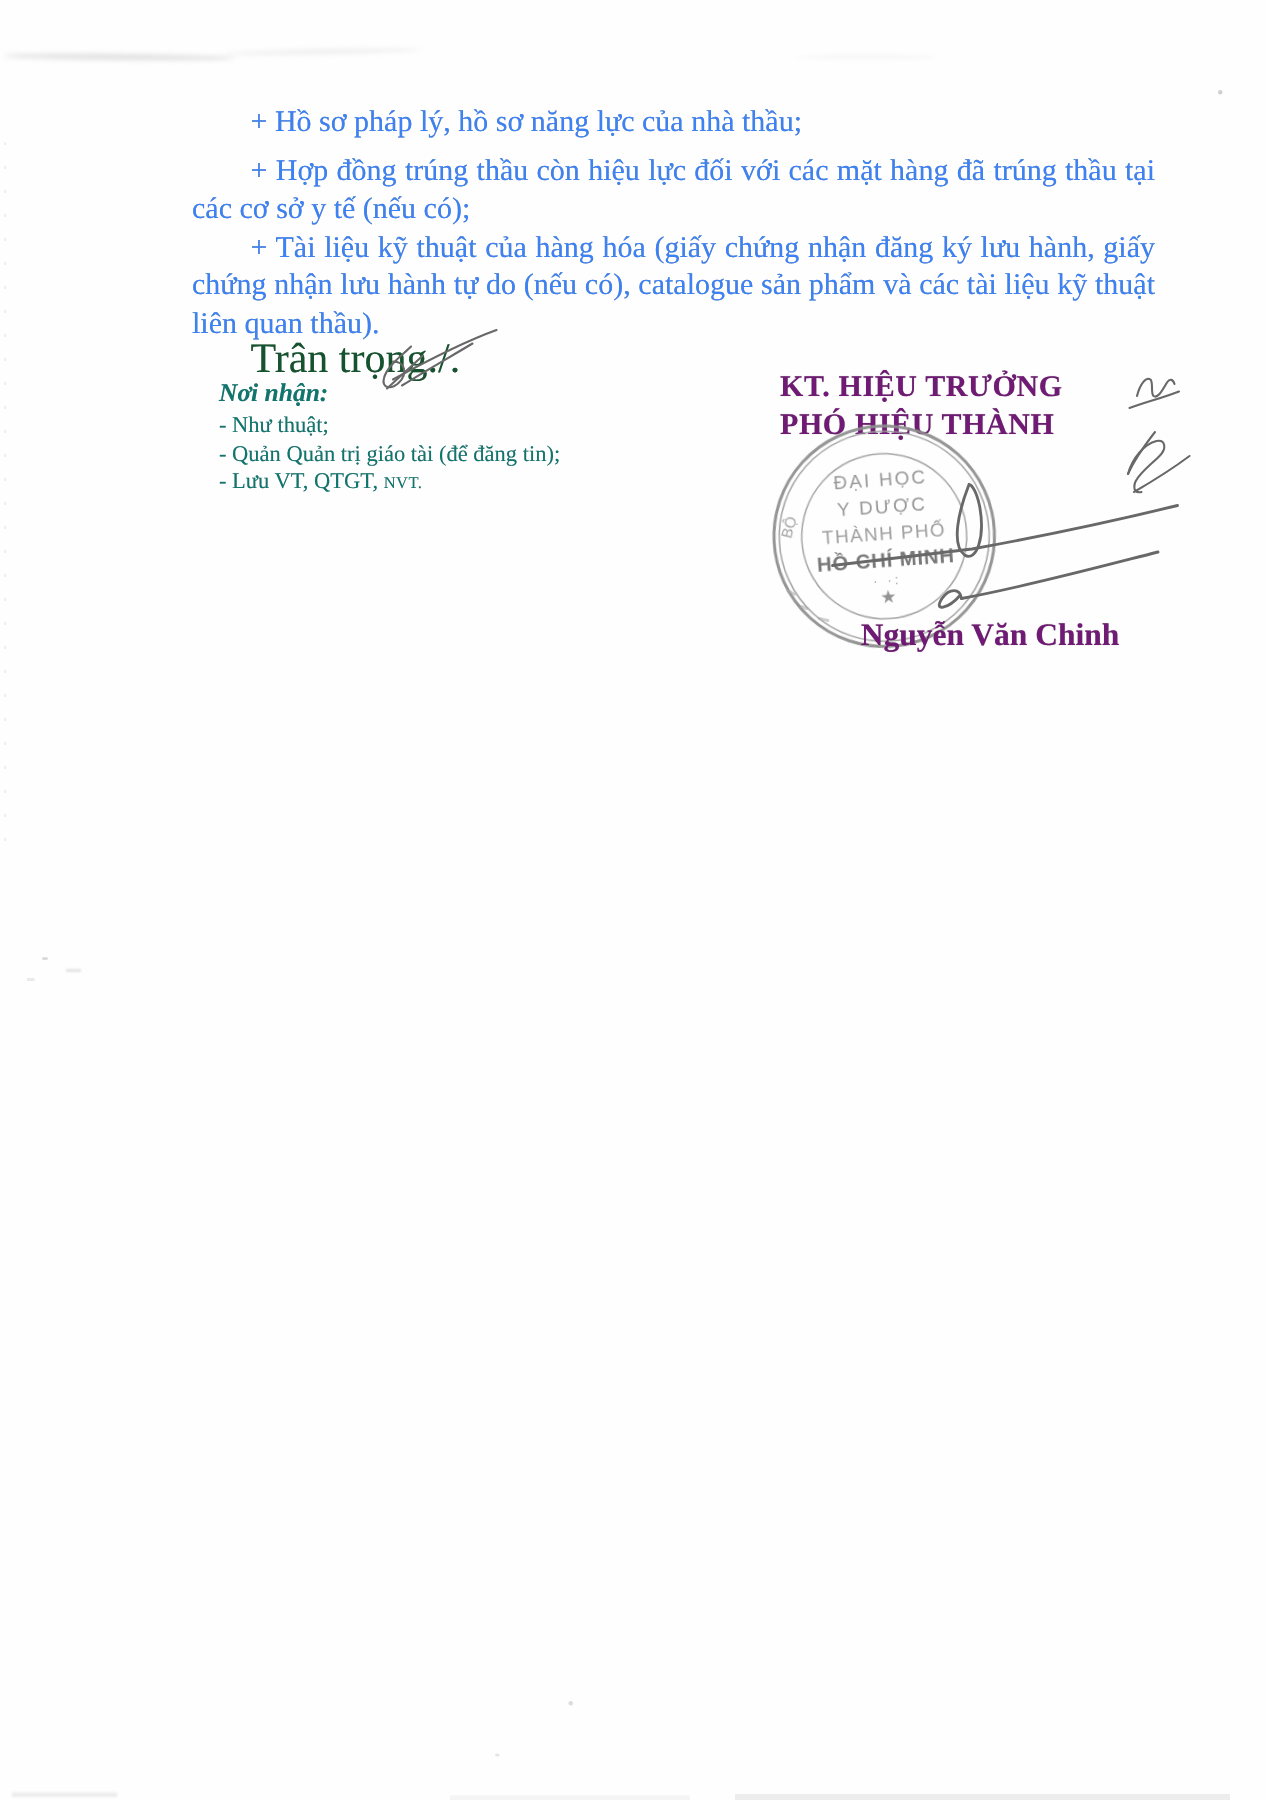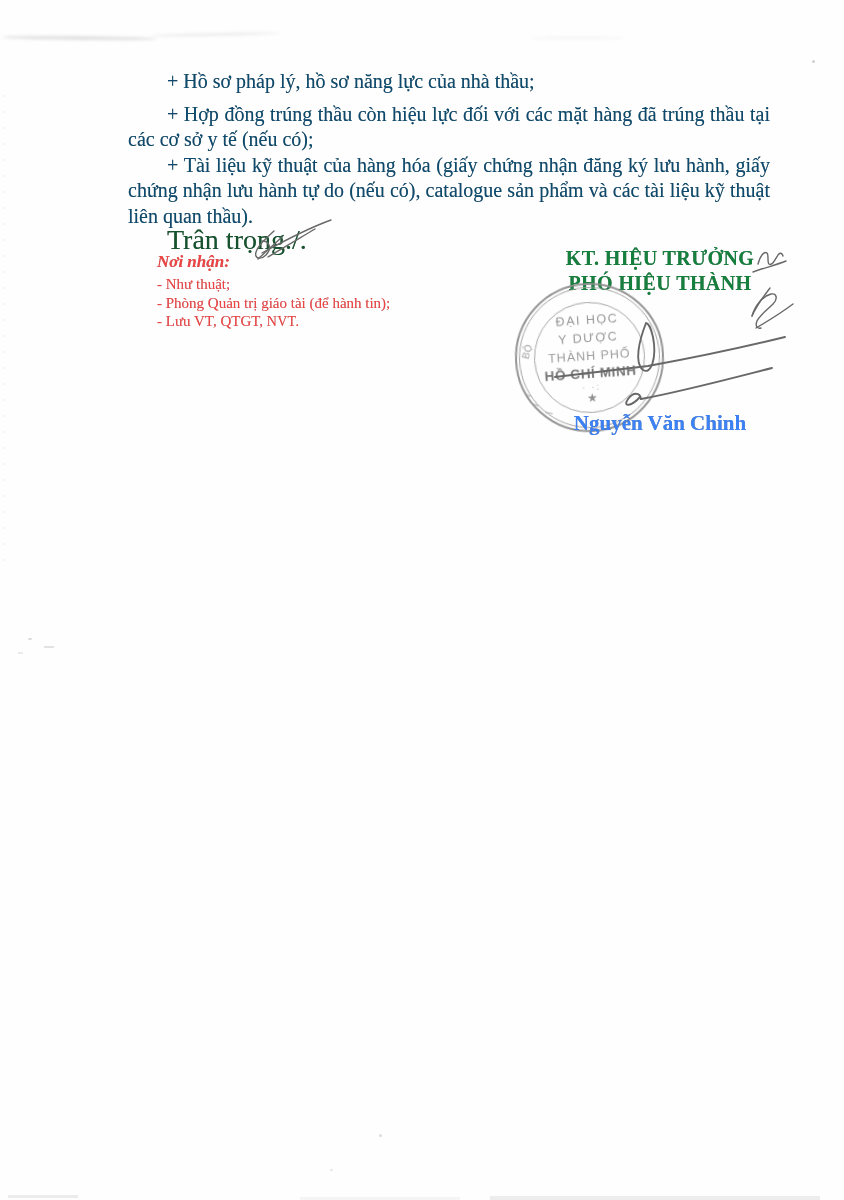--- a/index.html
+++ b/index.html
@@ -9,60 +9,60 @@
     background:#fdfdfc;
     font-family:"Liberation Serif","DejaVu Serif",serif;
     position:relative;
     overflow:hidden;
   }
   .page{position:absolute;inset:0;background:#fefefe;}
 
   
   .body-text{
     position:absolute;left:128px;top:69px;width:642px;
-    font-size:20px;line-height:25.5px;color:#0c4a6e;
+    font-size:20px;line-height:25.5px;color:#3b82f6;
     text-shadow:0 0 .4px rgba(40,40,40,.45);
   }
   .body-text p{margin:0;text-indent:39px;}
   .body-text p.justified{text-align:justify;}
   .body-text p.first{margin-bottom:7px;}
 
   .closing{
     position:absolute;left:167px;top:224px;
     font-size:28px;color:#14532d;
     text-shadow:0 0 .4px rgba(40,40,40,.45);
     text-align:right;
   }
 
   
   .recipients{
-    position:absolute;left:157px;top:252px;width:330px;color:#ef4444;
+    position:absolute;left:146px;top:252px;width:330px;color:#0f766e;
   }
   .rec-label{
     font-size:17px;font-weight:bold;font-style:italic;margin-bottom:3px;
     text-shadow:0 0 .4px rgba(40,40,40,.4);
   }
   .rec-item{
     font-size:15px;line-height:18.5px;
     text-shadow:0 0 .3px rgba(40,40,40,.35);
   }
-  .rec-item .small-initials{font-size:14px;letter-spacing:.3px;margin-top:28px;}
+  .rec-item .small-initials{font-size:11px;letter-spacing:.3px;margin-top:28px;}
 
   
   .sign-block{
-    position:absolute;left:520px;top:246px;width:280px;text-align:center;
-    color:#15803d;
+    position:absolute;left:520px;top:246px;width:280px;
+    color:#701a75;
   }
   .sign-title{
     font-size:20px;font-weight:bold;letter-spacing:.4px;line-height:25px;
     text-shadow:0 0 .5px rgba(20,20,20,.5);
   }
   .signer-name{
     position:absolute;left:520px;top:411px;width:280px;text-align:center;
-    font-size:21px;font-weight:bold;color:#3b82f6;
+    font-size:21px;font-weight:bold;color:#701a75;
     text-shadow:0 0 .5px rgba(20,20,20,.5);
   }
 
   
   .stamp{
     position:absolute;left:515px;top:283px;width:149px;height:149px;
     transform:rotate(-3deg);
     filter:blur(.3px);
     opacity:.92;
   }
@@ -134,21 +134,21 @@
     <p class="first">+ Hồ sơ pháp lý, hồ sơ năng lực của nhà thầu;</p>
     <p class="justified">+ Hợp đồng trúng thầu còn hiệu lực đối với các mặt hàng đã trúng thầu tại các cơ sở y tế (nếu có);</p>
     <p class="justified">+ Tài liệu kỹ thuật của hàng hóa (giấy chứng nhận đăng ký lưu hành, giấy chứng nhận lưu hành tự do (nếu có), catalogue sản phẩm và các tài liệu kỹ thuật liên quan thầu).</p>
   </div>
 
   <div class="closing">Trân trọng./.</div>
 
   <div class="recipients">
     <div class="rec-label">Nơi nhận:</div>
     <div class="rec-item">- Như thuật;</div>
-    <div class="rec-item">- Phòng Quản trị giáo tài (để hành tin);</div>
+    <div class="rec-item">- Quản Quản trị giáo tài (để đăng tin);</div>
     <div class="rec-item">
       <span>- Lưu VT, QTGT,</span>
       <span class="small-initials">NVT.</span>
     </div>
   </div>
 
   <div class="sign-block">
     <div class="sign-title">KT. HIỆU TRƯỞNG</div>
     <div class="sign-title">PHÓ HIỆU THÀNH</div>
   </div>

